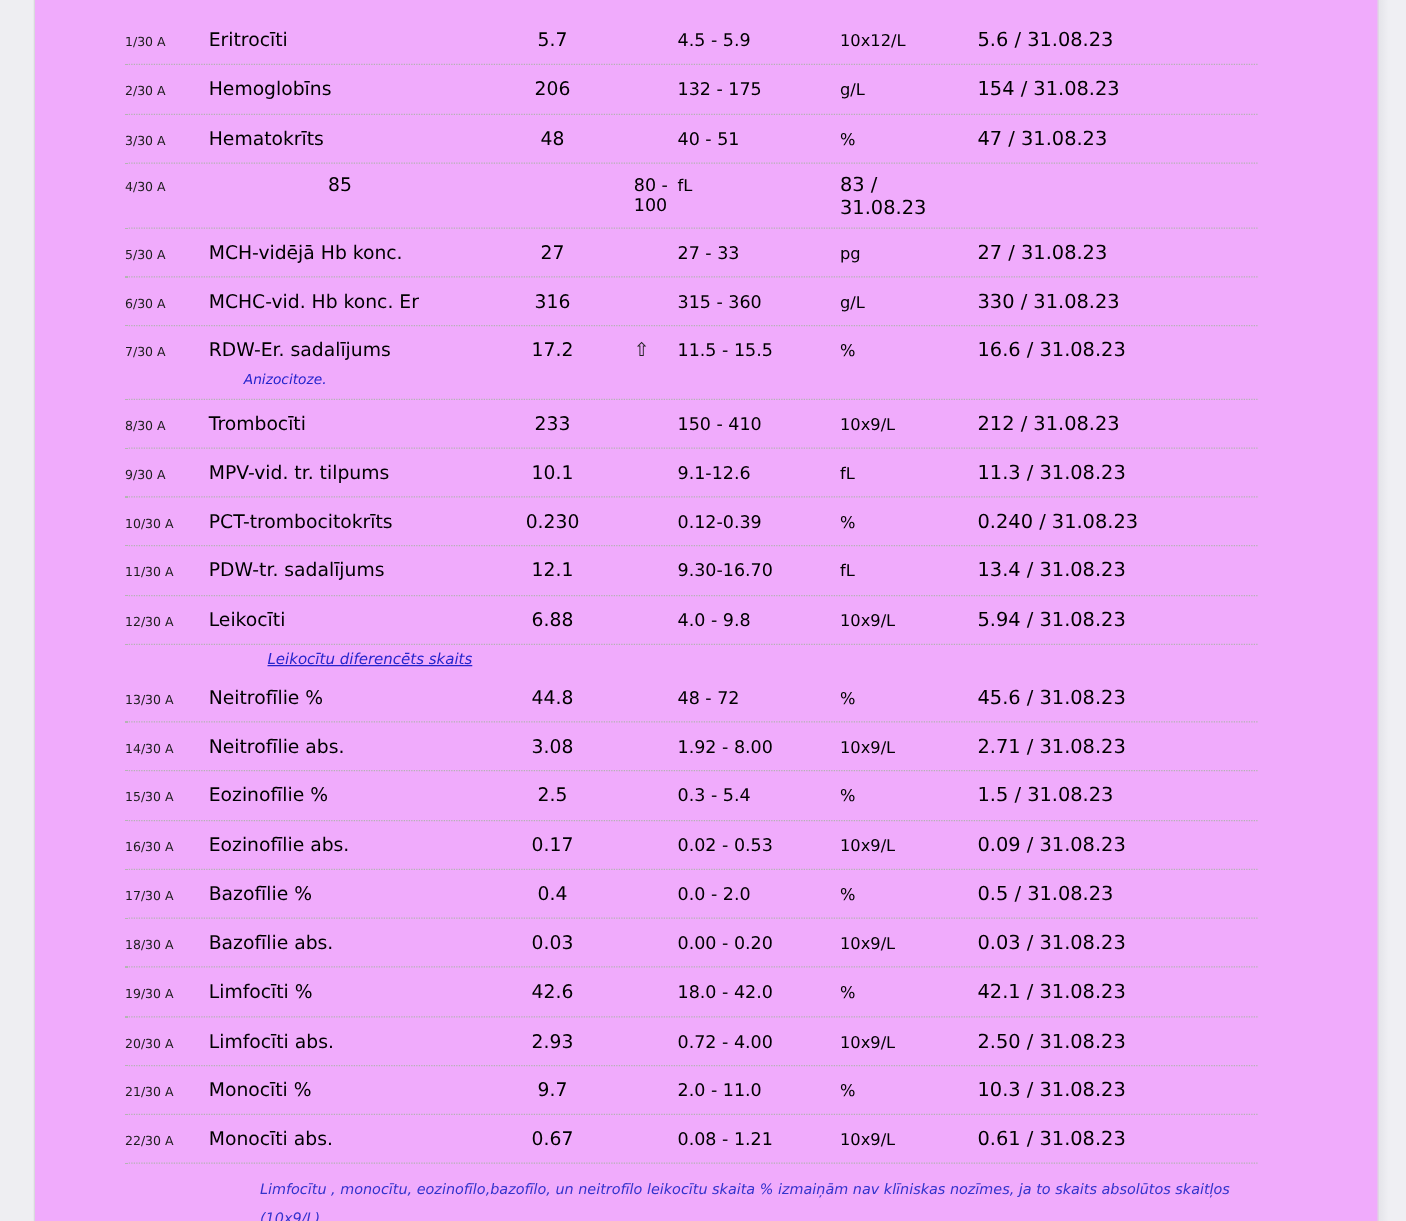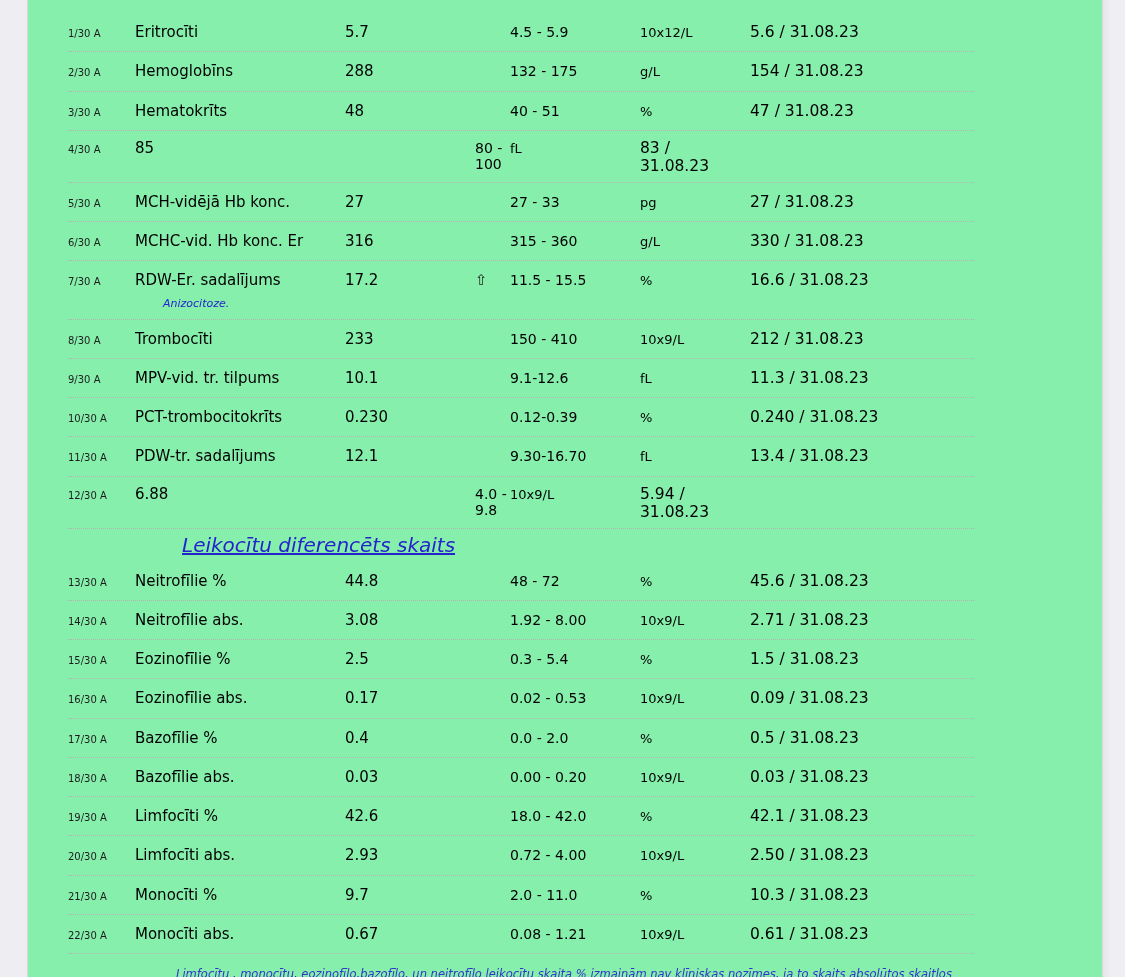--- a/index.html
+++ b/index.html
@@ -8,48 +8,48 @@
     background:#eeeef2;
     font-family:"DejaVu Sans","Liberation Sans",sans-serif;
     color:#000;
   }
   .side-strip{position:absolute;top:0;bottom:0;background:#eeeef2;z-index:3;}
   .side-strip.left{left:0;width:27px;border-right:1px solid #d8d8dc;}
   .side-strip.right{right:0;width:22px;border-left:1px solid #dcdce0;
     background:linear-gradient(to right,#e4e4e9,#efeff3 35%);}
   .page{
     position:absolute;left:28px;right:22px;top:0;bottom:0;
-    background:#86efac;z-index:1;
+    background:#f0abfc;z-index:1;padding-left:32px;
   }
   .content{
     position:relative;margin-left:40px;width:906px;padding-top:8px;
   }
   
   .section-title{
     margin-left:108px;padding:2px 0 3px 0;
     color:#0000cc;font-weight:bold;font-style:italic;font-size:16px;
   }
   .link-title{
     margin-left:114px;padding:4px 0 5px 0;
-    color:#2424cc;font-style:italic;font-size:20px;text-decoration:underline;
+    color:#2424cc;font-style:italic;font-size:12px;text-decoration:underline;
     display:inline-block;
   }
   .link-title-wrap{border-bottom:none;}
   
   .row{
     display:grid;
     grid-template-columns:67px 210px 130px 35px 130px 110px 1fr;
     align-items:baseline;
     padding:8px 0 7px 0;
     border-bottom:1px dotted #b3b3b3;
     position:relative;
   }
   .cell-num{font-size:10px;color:#1c1c1c;letter-spacing:0;}
   .cell-name{font-size:15px;line-height:1.55;}
-  .cell-result{font-size:15px;}
+  .cell-result{font-size:15px;text-align:center;}
   .cell-flag{font-size:15px;color:#222;}
   .cell-range{font-size:14px;}
   .cell-units{font-size:13px;}
   .cell-prev{font-size:15.5px;text-align:left;padding-right:31px;}
   .row-note{
     display:block;margin-left:28px;margin-top:2px;
     color:#2424cc;font-style:italic;font-size:11px;
   }
   
   .note-block{
@@ -82,21 +82,21 @@
     <div class="cell-units">10x12/L</div>
     <div class="cell-prev">5.6 / 31.08.23</div>
 
   </div>
       <div class="row">
     <div class="cell-num">2/30 A</div>
     <div class="cell-name">
       <span>Hemoglobīns</span>
       
     </div>
-    <div class="cell-result">288</div>
+    <div class="cell-result">206</div>
     <div class="cell-flag">
       
     </div>
     <div class="cell-range">132 - 175</div>
     <div class="cell-units">g/L</div>
     <div class="cell-prev">154 / 31.08.23</div>
 
   </div>
       <div class="row">
     <div class="cell-num">3/30 A</div>
@@ -224,20 +224,24 @@
     <div class="cell-flag">
       
     </div>
     <div class="cell-range">9.30-16.70</div>
     <div class="cell-units">fL</div>
     <div class="cell-prev">13.4 / 31.08.23</div>
 
   </div>
       <div class="row">
     <div class="cell-num">12/30 A</div>
+    <div class="cell-name">
+      <span>Leikocīti</span>
+      
+    </div>
     <div class="cell-result">6.88</div>
     <div class="cell-flag">
       
     </div>
     <div class="cell-range">4.0 - 9.8</div>
     <div class="cell-units">10x9/L</div>
     <div class="cell-prev">5.94 / 31.08.23</div>
 
   </div>
       <div class="link-title-wrap">

